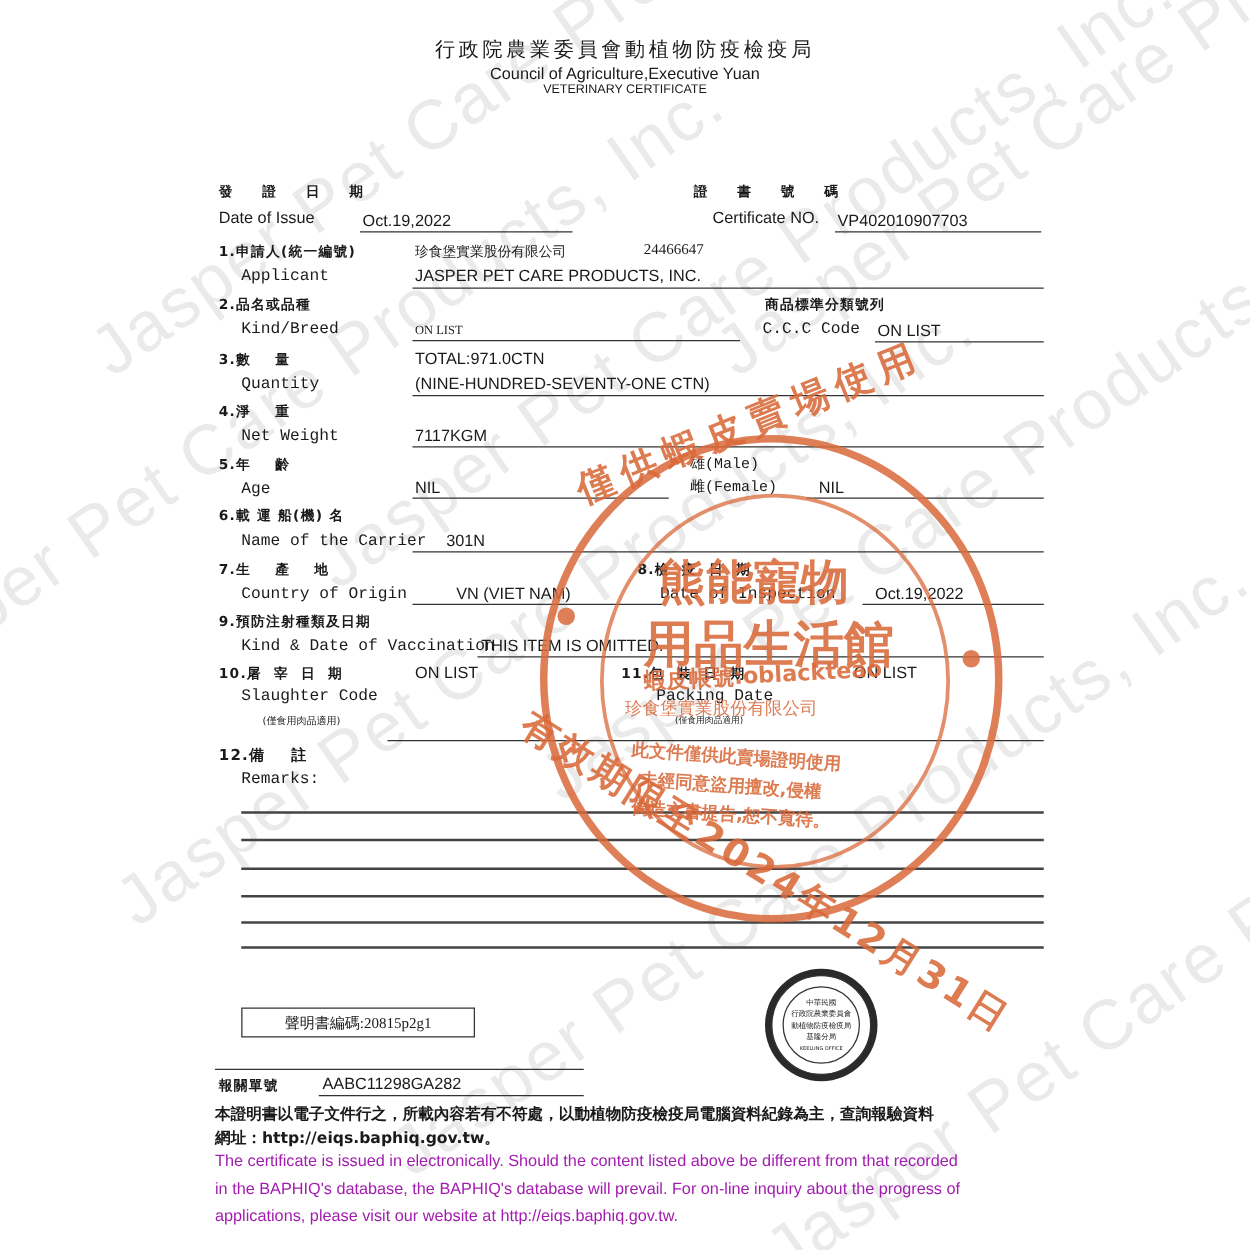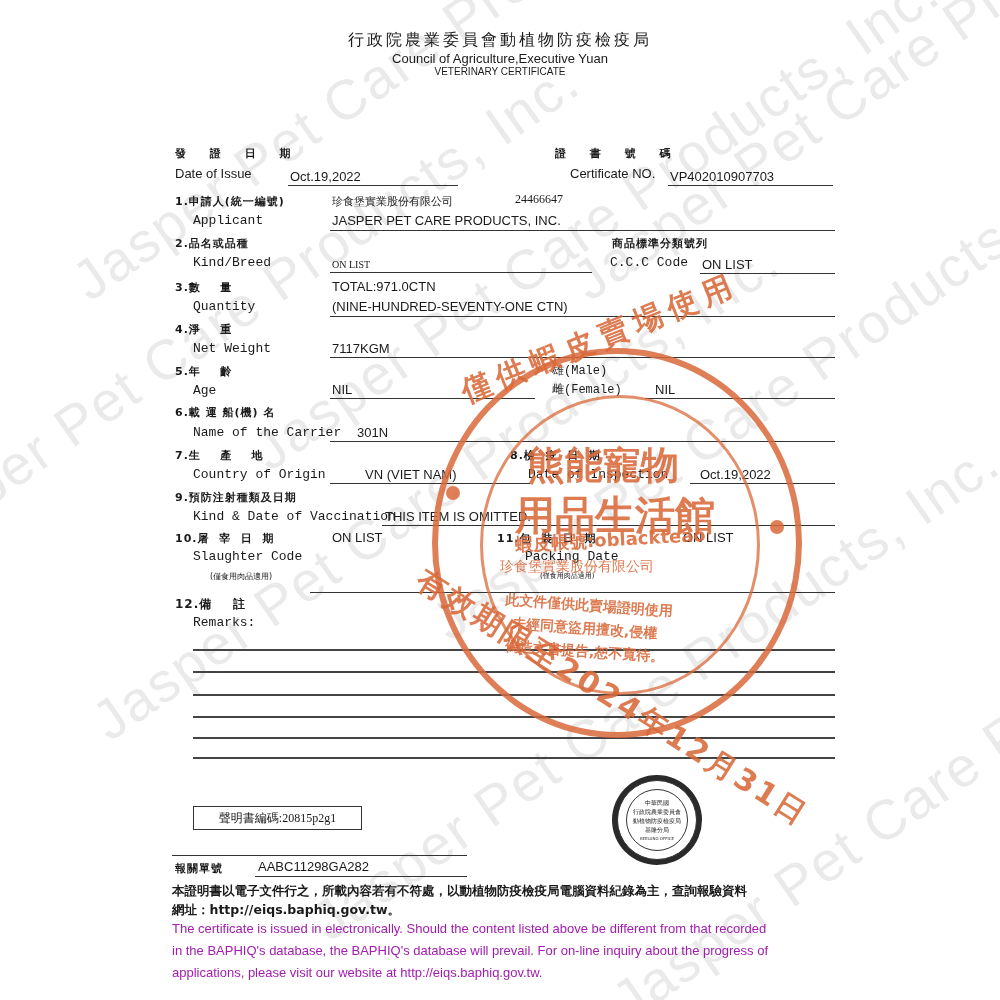--- a/index.html
+++ b/index.html
@@ -49,21 +49,21 @@
   .seal::before {
     content: ""; position: absolute; inset: 5px; border-radius: 50%; background: #fff;
     border: 1px solid #333;
   }
   .seal-in {
     position: absolute; inset: 14px; border-radius: 50%; border: 1px solid #333; background:#fff;
     display: flex; flex-direction: column; align-items: center; justify-content: center;
     font-size: 6px; line-height: 9px; font-family: "DejaVu Sans", sans-serif; color: #222;
   }
   .decl-box {
-    position: absolute; left: 193px; top: 806px; width: 169px; height: 24px;
+    position: absolute; left: 193px; top: 806px; width: 187px; height: 24px;
     border: 1px solid #333; box-sizing: border-box;
     display: flex; align-items: center; justify-content: center;
     font-size: 12px; font-family: "Liberation Serif", serif;
   }
   .footer-zh { font-size: 12.5px; font-weight: bold; font-family: "DejaVu Sans", sans-serif; }
   .footer-en { font-size: 13px; line-height: 22px; color: #a21caf; }
 </style>
 </head>
 <body>
 

